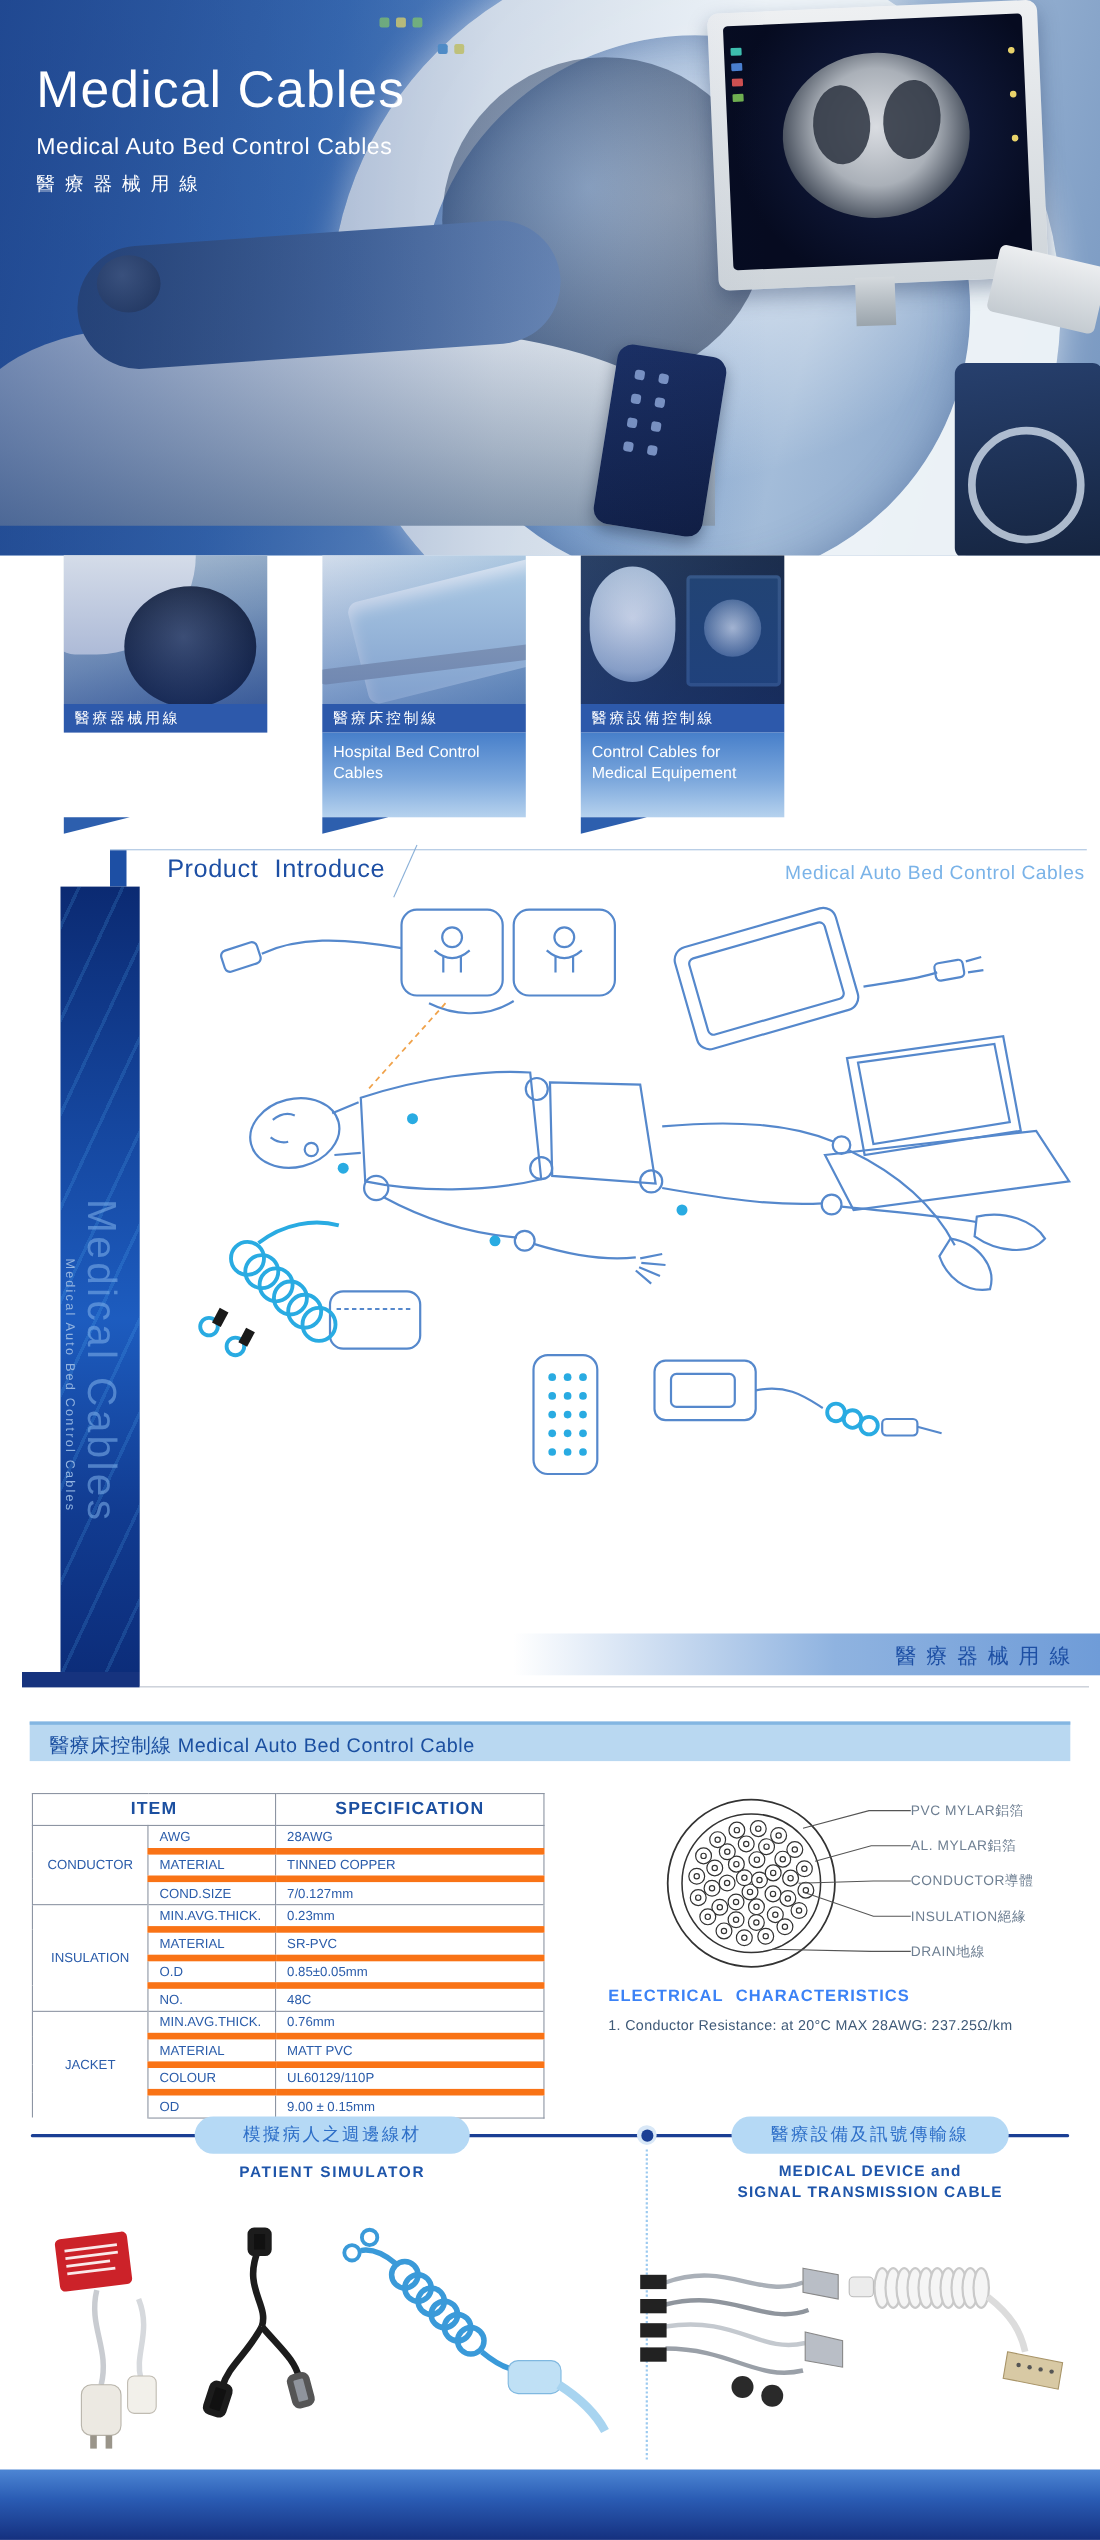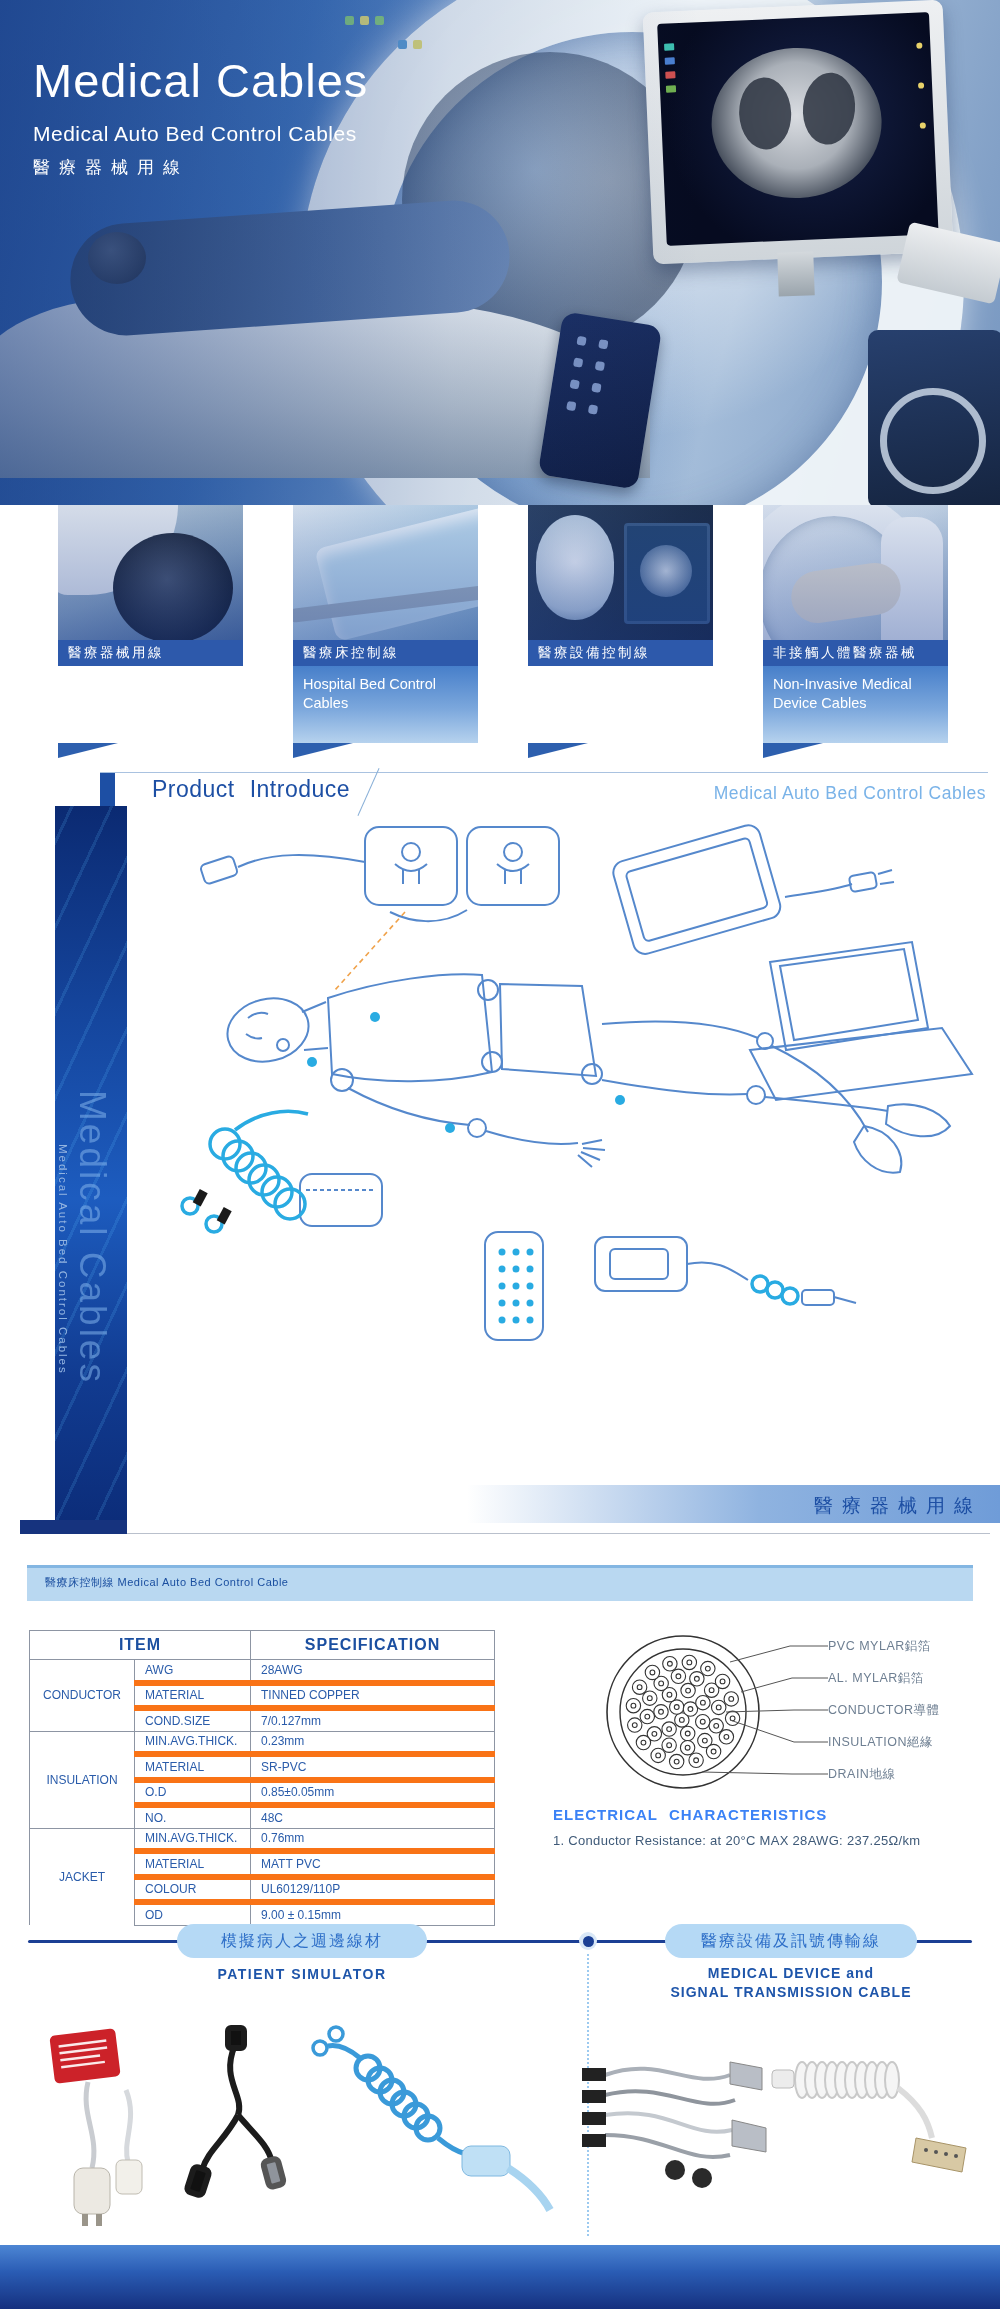--- a/index.html
+++ b/index.html
@@ -87,21 +87,21 @@
   .ribbon-small{position:absolute;left:2px;top:338px;font-size:11.5px;letter-spacing:2px;color:#93b4e0;}
   .intro-bar{position:absolute;left:140px;top:1485px;width:860px;height:38px;
         background:linear-gradient(90deg,rgba(255,255,255,0) 0%,rgba(134,174,222,0) 38%,#8fb3e0 72%,#6f9cd8 100%);}
   .intro-bar span{position:absolute;right:18px;top:8px;font-size:19px;color:#1d4fa4;letter-spacing:9px;}
   .ribbon-stub{position:absolute;left:20px;top:1520px;width:107px;height:14px;background:#16337e;}
   .intro-divider{position:absolute;left:127px;top:1533px;width:863px;height:1px;background:#b9c0cc;}
   .illus{position:absolute;left:150px;top:812px;}
 
   
   .spec-bar{position:absolute;left:27px;top:1565px;width:946px;height:36px;background:#b9d8f1;border-top:3px solid #83b6e2;box-sizing:border-box;}
-  .spec-bar span{position:absolute;left:18px;top:7px;font-size:11px;color:#1b4fa0;letter-spacing:.5px;}
+  .spec-bar span{position:absolute;left:18px;top:7px;font-size:18px;color:#1b4fa0;letter-spacing:.5px;}
   table.spec-table{position:absolute;left:29px;top:1630px;width:465px;border-collapse:collapse;table-layout:fixed;}
   .spec-table th{border:1px solid #8d95a3;height:26px;font-size:16px;color:#1b4fa0;letter-spacing:1px;font-weight:bold;background:#fff;}
   .spec-table td{border-left:1px solid #8d95a3;border-right:1px solid #8d95a3;height:19.5px;
         font-size:12px;color:#2a5caa;background:#fff;padding:0 0 0 10px;}
   .spec-table td.g{text-align:center;padding:0;}
   .spec-table tr.gstart td{border-top:1px solid #8d95a3;}
   .spec-table tr.inner td{border-top:6px solid #f97316;}
   .spec-table tr:last-child td{border-bottom:1px solid #8d95a3;}
   .cs-label{position:absolute;left:828px;width:170px;font-size:12.5px;color:#6e7f92;letter-spacing:.5px;}
   .elec-title{position:absolute;left:553px;top:1806px;font-size:15px;font-weight:bold;color:#3b82f6;letter-spacing:1px;word-spacing:6px;}
@@ -194,30 +194,21 @@
     <div class="card-en">Hospital Bed Control Cables</div>
     <div class="card-fold"></div>
   </div>
   <div class="card" style="left:528px;">
     <div class="card-photo ph3">
         <div class="win"></div>
         <div class="mon"></div>
         <div class="mri"></div>
       </div>
     <div class="card-zh">醫療設備控制線</div>
-    <div class="card-fold"></div>
-  </div>
-  <div class="card" style="left:763px;">
-    <div class="card-photo ph4">
-        <div class="ring"></div>
-        <div class="doc"></div>
-        <div class="pat"></div>
-      </div>
-    <div class="card-zh">非接觸人體醫療器械</div>
-    <div class="card-en">Non-Invasive Medical Device Cables</div>
+    <div class="card-en">Control Cables for Medical Equipement</div>
     <div class="card-fold"></div>
   </div>
 
   <div class="intro-topline"></div>
   <div class="intro-bullet"></div>
   <h2 class="intro-heading abs" style="margin:0;font-weight:400;">Product Introduce</h2>
   <div class="intro-slash"></div>
   <div class="intro-right">Medical Auto Bed Control Cables</div>
 
   <aside class="ribbon">

